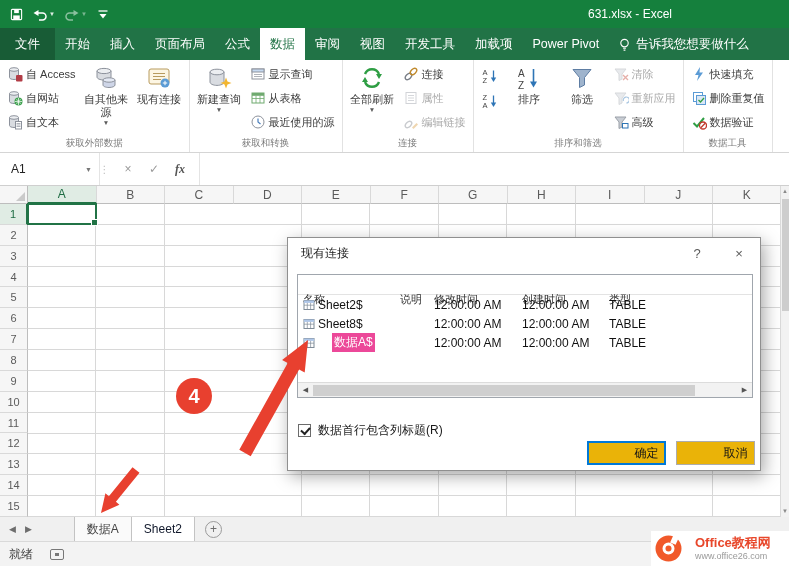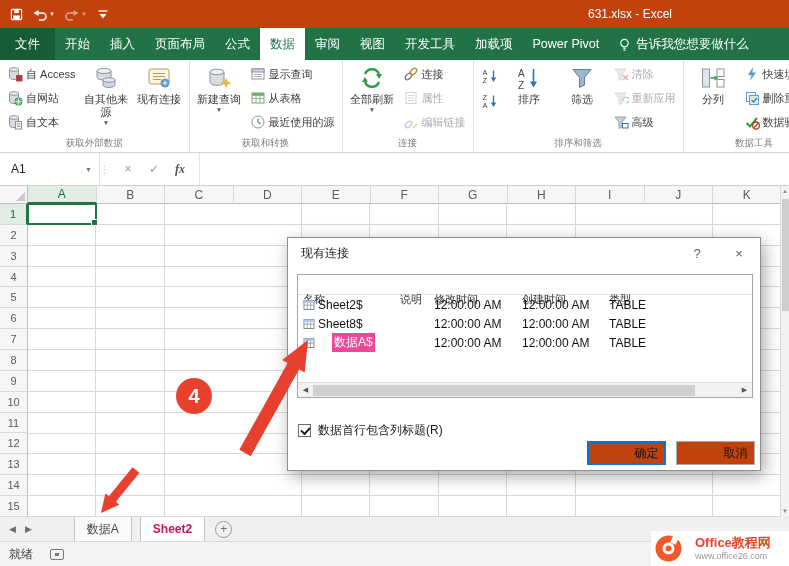--- a/index.html
+++ b/index.html
@@ -1,21 +1,21 @@
 <!DOCTYPE html>
 <html><head>
 <meta charset="utf-8">
 <style>
   * { margin:0; padding:0; box-sizing:border-box; }
   html,body { width:789px; height:566px; }
   .app { position:relative; width:789px; height:566px; overflow:hidden; background:#fff;
          font-family:"Liberation Sans","DejaVu Sans",sans-serif; cursor:default; color:#222; }
 
   
-  .titlebar { position:absolute; top:0; left:0; right:0; height:28px; background:#c2410c;
+  .titlebar { position:absolute; top:0; left:0; right:0; height:28px; background:#15803d;
               display:flex; align-items:center; color:#fff; }
   .qat { display:flex; align-items:center; gap:10px; padding-left:10px; }
   .qbtn { display:flex; align-items:center; gap:2px; }
   .qcaret { font-size:6px; opacity:.85; }
   .dim { opacity:.5; }
   .win-title { position:absolute; left:520px; width:220px; text-align:center; font-size:12px; }
 
   
   .tabrow { position:absolute; top:28px; left:0; right:0; height:32px; background:#217346;
             display:flex; align-items:stretch; color:#fff; font-size:12.5px; white-space:nowrap; }
@@ -90,21 +90,21 @@
   .vs-down { position:absolute; bottom:0; left:0; right:0; font-size:6px; color:#8a8a8a; line-height:11px; }
   .vs-thumb { margin:2px auto 0 auto; width:7px; height:112px; background:#cdcdcd; }
 
   
   .tabsbar { position:absolute; top:517px; left:0; right:0; height:24px; background:#f0f0f0;
              display:flex; align-items:stretch; font-size:12px; z-index:4; }
   .snav { display:flex; align-items:center; gap:9px; padding:0 9px; color:#6d6d6d; font-size:9px; }
   .stabs { display:flex; margin-left:33px; }
   .stab { display:flex; align-items:center; padding:0 12px; background:#fafafa;
           border-left:1px solid #c3c3c3; border-right:1px solid #c3c3c3; margin-right:-1px; color:#444; }
-  .stab.active { background:#fff; color:#be185d; font-weight:bold;margin-left:9px; }
+  .stab.active { background:#fff; color:#0f172a; font-weight:normal; }
   .addsheet { width:17px; height:17px; border-radius:50%; border:1px solid #9a9a9a; color:#6d6d6d;
               display:flex; align-items:center; justify-content:center; font-size:12px;
               margin:auto 0 auto 11px; line-height:1; }
   .hscroll { position:absolute; right:8px; top:520px; width:180px; height:11px; background:#f4f4f4;
              border:1px solid #dadada; z-index:3; }
   .hthumb { position:absolute; right:9px; top:1px; width:44px; height:7px; background:#cdcdcd; }
 
   
   .statusbar { position:absolute; top:541px; left:0; right:0; height:25px; background:#f3f3f3;
                border-top:1px solid #d9d9d9; display:flex; align-items:center; font-size:12px;
@@ -138,21 +138,21 @@
   .lbscroll { position:absolute; left:0; right:0; bottom:0; height:15px; background:#f2f2f2;
               border-top:1px solid #dcdcdc; display:flex; align-items:center; }
   .lbar { width:15px; text-align:center; font-size:7px; color:#555; flex:none; }
   .lbthumb { flex:1; height:11px; background:#cfcfcf; margin-right:42px; }
   .dcheck { position:absolute; left:10px; top:184px; display:flex; align-items:center; gap:7px; }
   .cbox { width:13px; height:13px; border:1px solid #6b6b6b; background:#fff; position:relative; flex:none; }
   .cbox::after { content:""; position:absolute; left:2px; top:2px; width:7px; height:4px;
                  border-left:2px solid #222; border-bottom:2px solid #222; transform:rotate(-48deg); }
   .dactions { position:absolute; right:5px; top:203px; display:flex; gap:10px; }
   .dlgbtn { width:79px; height:24px; display:flex; align-items:center; justify-content:center;
-            background:#c2410c; border:1px solid #acacac; font-size:12px; color:#151515;
+            background:#eab308; border:1px solid #acacac; font-size:12px; color:#151515;
             font-family:inherit;padding-left:40px; }
   .dlgbtn.primary { border:2px solid #0078d7; }
 
   
   .anno { position:absolute; inset:0; z-index:50; pointer-events:none; }
 
   
   .watermark { position:absolute; right:0; bottom:0; width:138px; height:35px; background:#fff;
                display:flex; align-items:center; gap:13px; padding-left:4px; z-index:60; }
   .wm-text { display:flex; flex-direction:column; line-height:1.15; }
@@ -411,30 +411,20 @@
               </svg>
             <span>高级</span>
           </span>
         </div>
       </div>
       <div class="rg-label">排序和筛选</div>
     </div>
 
     <div class="rgroup">
       <div class="rg-content">
-        <div class="blarge">
-          <svg class="ic26" viewBox="0 0 26 26">
-              <rect x="2.5" y="4" width="7" height="18" fill="#dfe5ee" stroke="#8d929c"></rect>
-              <path d="M10.5 13h4" stroke="#2f9e44" stroke-width="1.6"></path>
-              <polygon points="14.5,10.5 18.5,13 14.5,15.5" fill="#2f9e44"></polygon>
-              <rect x="17" y="4" width="7" height="7.5" fill="#fff" stroke="#8d929c"></rect>
-              <rect x="17" y="14.5" width="7" height="7.5" fill="#fff" stroke="#8d929c"></rect>
-            </svg>
-          <span class="lbl">分列</span>
-        </div>
         <div class="btncol">
           <span class="bsmall">
             <svg class="ic16" viewBox="0 0 16 16">
                 <polygon points="9,1 4,9 7.5,9 6,15 12,6.5 8.5,6.5" fill="#5b9bd5"></polygon>
               </svg>
             <span>快速填充</span>
           </span>
           <span class="bsmall">
             <svg class="ic16" viewBox="0 0 16 16">
                 <rect x="2.5" y="2.5" width="9" height="9" fill="#fff" stroke="#5b9bd5"></rect>

